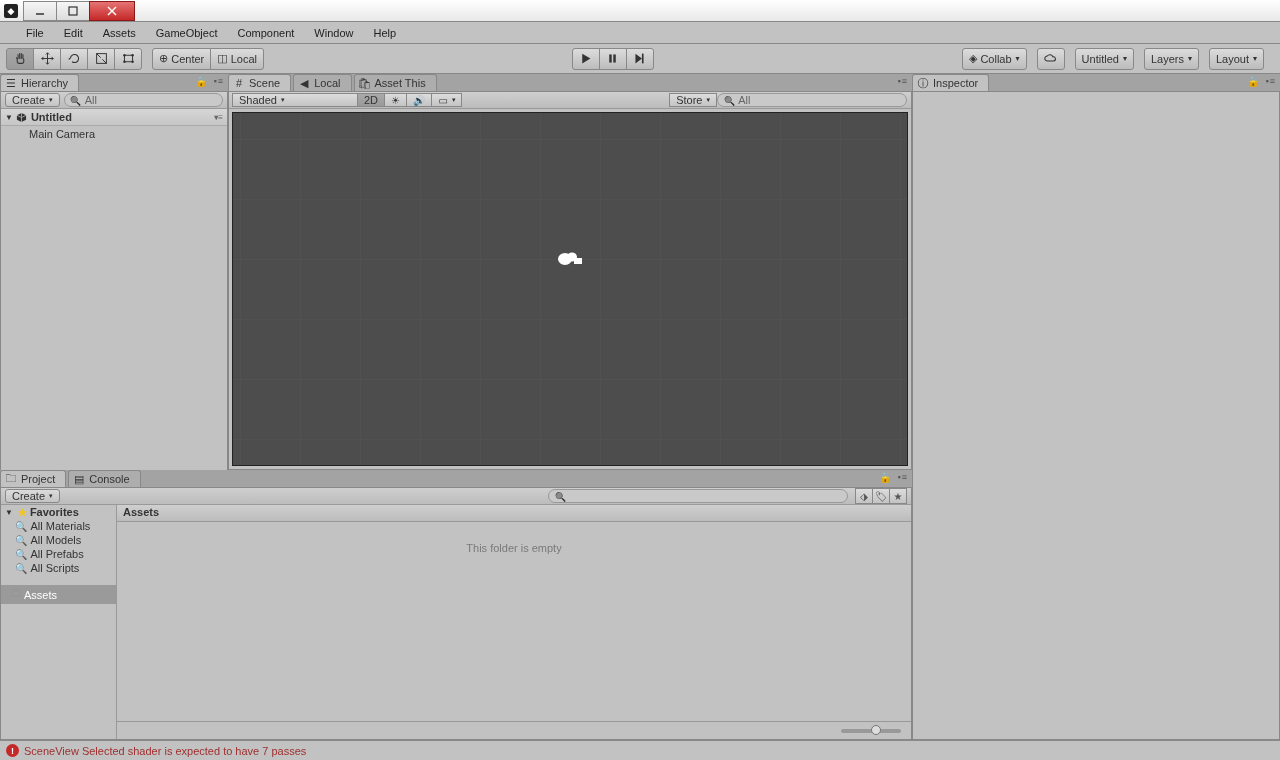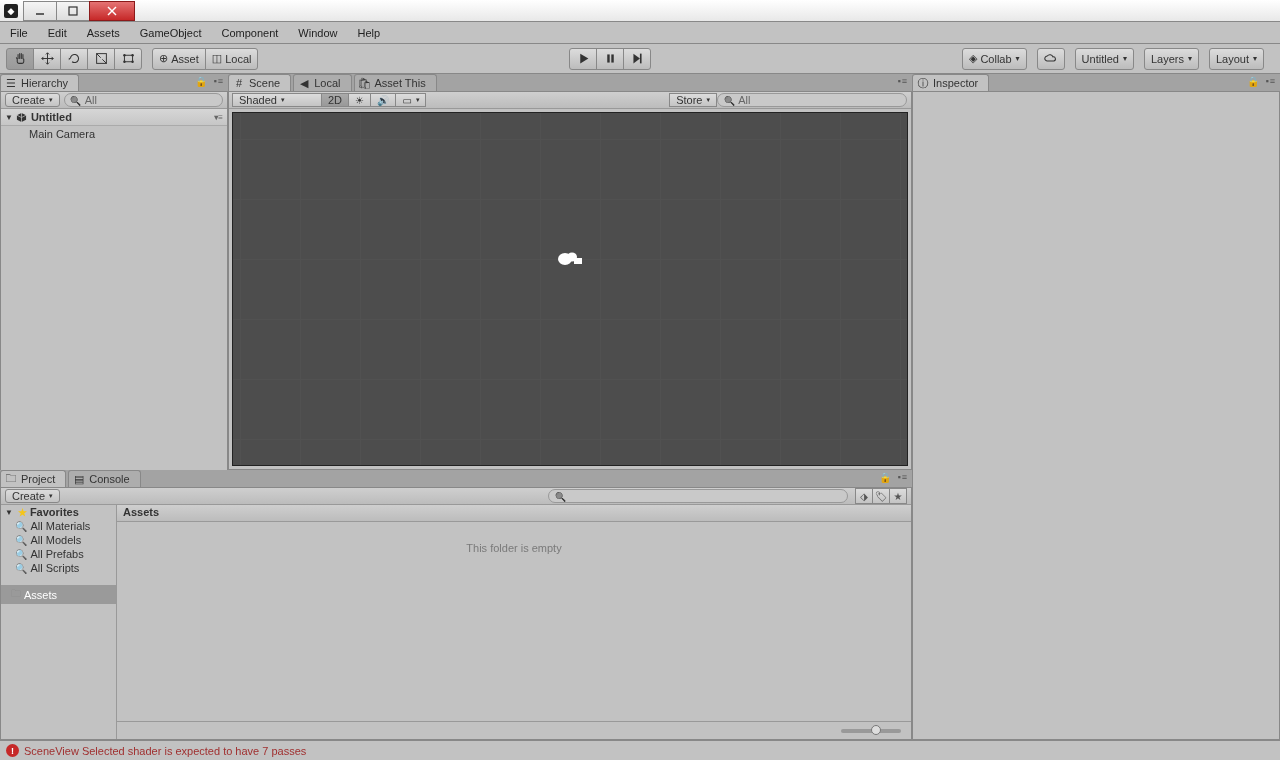--- a/index.html
+++ b/index.html
@@ -8,21 +8,21 @@
 
 .titlebar { height:22px; background:linear-gradient(#fff,#e8e8e8); border-bottom:1px solid #888; display:flex; align-items:center; padding:0 4px; }
 .titlebar .logo { width:14px; height:14px; background:#222; margin-right:6px; border-radius:2px; display:flex; align-items:center; justify-content:center; color:#fff; font-size:9px;}
 .titlebar .title { color:#333; font-size:12px; flex:1; }
 .winbtns { display:flex; }
 .winbtn { width:34px; height:20px; border:1px solid #888; background:linear-gradient(#f5f5f5,#ddd); display:flex; align-items:center; justify-content:center; margin-left:-1px; }
 .winbtn.close { background:linear-gradient(#e57373,#c62828); border-color:#8b1a1a; color:#fff; width:46px;}
 .winbtn svg { width:10px; height:10px; }
 
 
-.menubar { height:22px; background:#c2c2c2; display:flex; align-items:center; padding:0 0; border-bottom:1px solid #888;}
+.menubar { height:22px; background:#c2c2c2; display:flex; align-items:center; padding:0 16px; border-bottom:1px solid #888;}
 .menubar .item { padding:3px 10px; color:#222; cursor:default; }
 
 
 .toolbar { height:30px; background:#c2c2c2; border-bottom:1px solid #888; display:flex; align-items:center; padding:0 6px; }
 .btngroup { display:flex; margin-right:10px; }
 .tbtn { height:22px; min-width:28px; border:1px solid #888; background:linear-gradient(#dcdcdc,#bcbcbc); display:flex; align-items:center; justify-content:center; color:#333; padding:0 6px; margin-left:-1px; cursor:default;}
 .tbtn:first-child { border-radius:3px 0 0 3px; margin-left:0;}
 .tbtn:last-child { border-radius:0 3px 3px 0; }
 .tbtn.single { border-radius:3px; margin-left:0; }
 .tbtn.active { background:linear-gradient(#a8a8a8,#9a9a9a); }
@@ -151,21 +151,21 @@
         <svg viewBox="0 0 16 16">
           <rect x="3" y="4" width="10" height="8" fill="none" stroke="#333" stroke-width="1.2"></rect>
           <circle cx="3" cy="4" r="1.5" fill="#333"></circle>
           <circle cx="13" cy="4" r="1.5" fill="#333"></circle>
           <circle cx="3" cy="12" r="1.5" fill="#333"></circle>
           <circle cx="13" cy="12" r="1.5" fill="#333"></circle>
         </svg>
       </div>
   </div>
   <div class="btngroup">
-    <div class="tbtn">⊕ <span style="margin-left:3px">Asset</span></div>
+    <div class="tbtn">⊕ <span style="margin-left:3px">Center</span></div>
     <div class="tbtn">◫ <span style="margin-left:3px">Local</span></div>
   </div>
   <div class="spacer"></div>
   <div class="btngroup">
     <div class="tbtn">
         <svg viewBox="0 0 16 16">
           <path d="M4 2v12l10-6z" fill="#333"></path>
         </svg>
       </div>
     <div class="tbtn">
@@ -245,21 +245,21 @@
       <div class="ptabs">
         <div class="ptab"><span class="ticon">#</span><span>Scene</span></div>
         <div class="ptab inactive"><span class="ticon">◀</span><span>Local</span></div>
         <div class="ptab inactive"><span class="ticon">🛍</span><span>Asset This</span></div>
         <div class="opts">
             <span class="pmenu">▪≡</span>
           </div>
       </div>
       <div class="panel">
         <div class="scene-toolbar">
-          <div class="minibtn dd" style="width:90px">
+          <div class="minibtn dd" style="width:126px">
               <span>Shaded</span>
             </div>
           <div class="minibtn toggled">
               <span>2D</span>
             </div>
           <div class="minibtn">☀</div>
           <div class="minibtn">🔊</div>
           <div class="minibtn dd">▭</div>
           <div style="flex:1"></div>
           <div class="minibtn dd">

